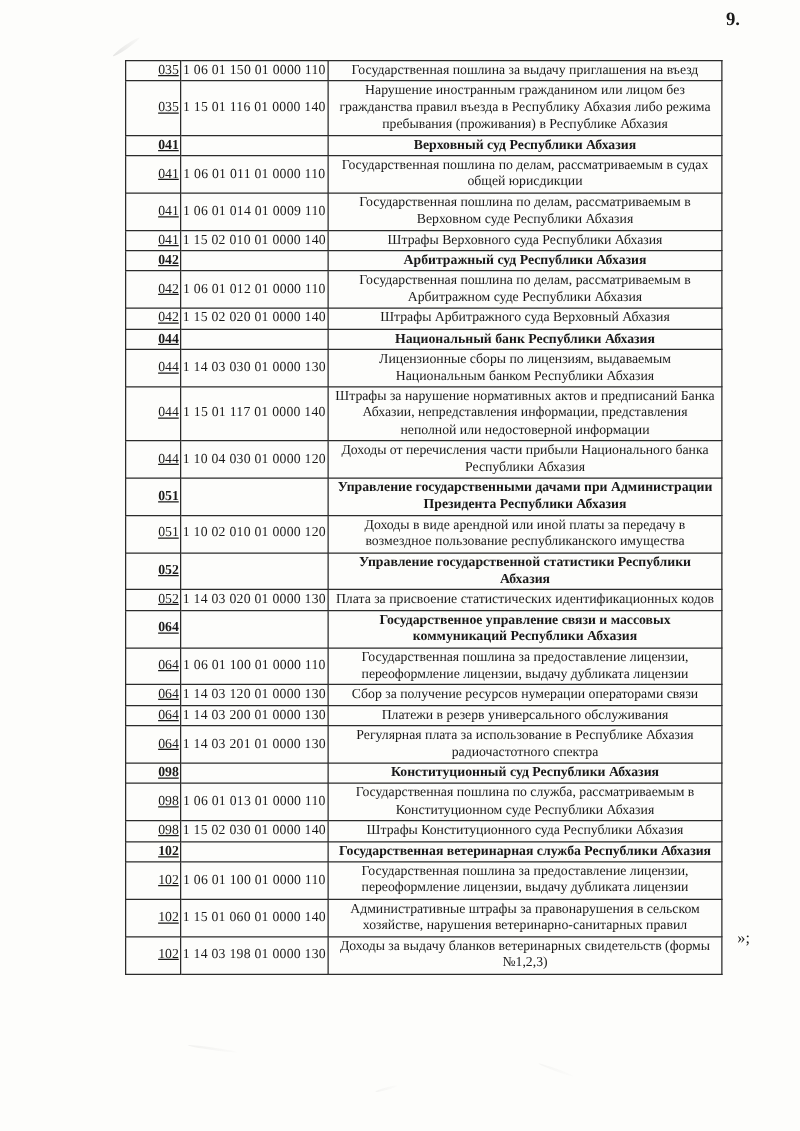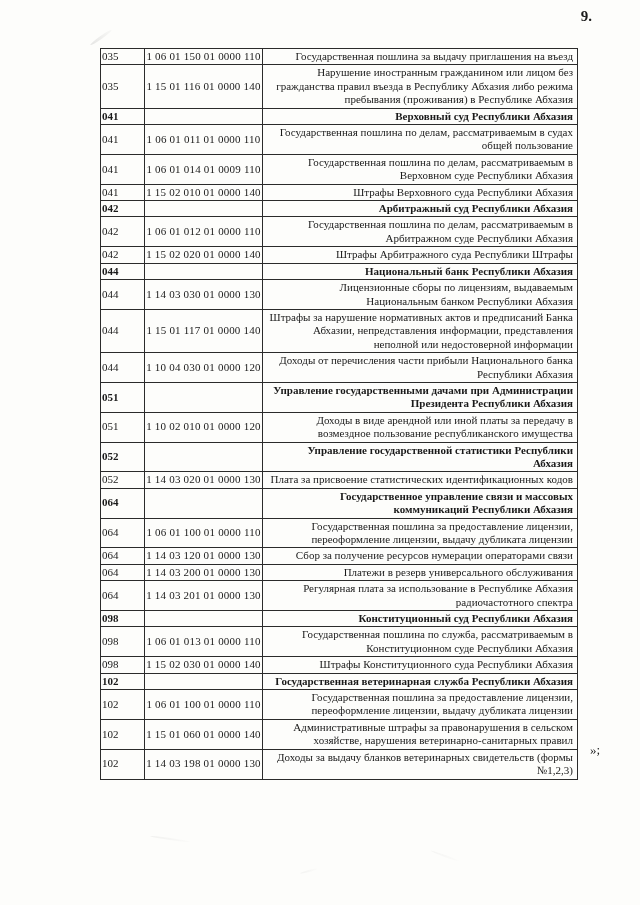--- a/index.html
+++ b/index.html
@@ -39,33 +39,34 @@
   }
   table.codes td {
     border: 1px solid #2b2b2b;
     padding: 1px 4px;
     vertical-align: middle;
     overflow: hidden;
   }
   table.codes col.c-code { width: 44px; }
   table.codes col.c-kbk  { width: 118px; }
   table.codes td.code-cell {
-    text-align: left;
+    text-align: right;
     padding-left: 1px;
     padding-right: 1px;
+    text-decoration: underline;
   }
   table.codes td.kbk-cell {
     text-align: center;
     white-space: nowrap;
     padding-left: 1px;
     padding-right: 1px;
     letter-spacing: 0.2px;
   }
   table.codes td.description-cell {
-    text-align: right;
+    text-align: center;
   }
   table.codes tr.section td {
     font-weight: bold;
   }
   .closing-mark {
     position: absolute;
     right: -22px;
     bottom: 22px;
     font-size: 13px;
   }
@@ -112,21 +113,21 @@
             <td class="description-cell">Нарушение иностранным гражданином или лицом без гражданства правил въезда в Республику Абхазия либо режима пребывания (проживания) в Республике Абхазия</td>
           </tr>
           <tr class="section">
             <td class="code-cell">041</td>
             <td class="kbk-cell"></td>
             <td class="description-cell">Верховный суд Республики Абхазия</td>
           </tr>
           <tr>
             <td class="code-cell">041</td>
             <td class="kbk-cell">1 06 01 011 01 0000 110</td>
-            <td class="description-cell">Государственная пошлина по делам, рассматриваемым в судах общей пользование</td>
+            <td class="description-cell">Государственная пошлина по делам, рассматриваемым в судах общей юрисдикции</td>
           </tr>
           <tr>
             <td class="code-cell">041</td>
             <td class="kbk-cell">1 06 01 014 01 0009 110</td>
             <td class="description-cell">Государственная пошлина по делам, рассматриваемым в Верховном суде Республики Абхазия</td>
           </tr>
           <tr>
             <td class="code-cell">041</td>
             <td class="kbk-cell">1 15 02 010 01 0000 140</td>
             <td class="description-cell">Штрафы Верховного суда Республики Абхазия</td>
@@ -137,21 +138,21 @@
             <td class="description-cell">Арбитражный суд Республики Абхазия</td>
           </tr>
           <tr>
             <td class="code-cell">042</td>
             <td class="kbk-cell">1 06 01 012 01 0000 110</td>
             <td class="description-cell">Государственная пошлина по делам, рассматриваемым в Арбитражном суде Республики Абхазия</td>
           </tr>
           <tr>
             <td class="code-cell">042</td>
             <td class="kbk-cell">1 15 02 020 01 0000 140</td>
-            <td class="description-cell">Штрафы Арбитражного суда Республики Штрафы</td>
+            <td class="description-cell">Штрафы Арбитражного суда Верховный Абхазия</td>
           </tr>
           <tr class="section">
             <td class="code-cell">044</td>
             <td class="kbk-cell"></td>
             <td class="description-cell">Национальный банк Республики Абхазия</td>
           </tr>
           <tr>
             <td class="code-cell">044</td>
             <td class="kbk-cell">1 14 03 030 01 0000 130</td>
             <td class="description-cell">Лицензионные сборы по лицензиям, выдаваемым Национальным банком Республики Абхазия</td>

